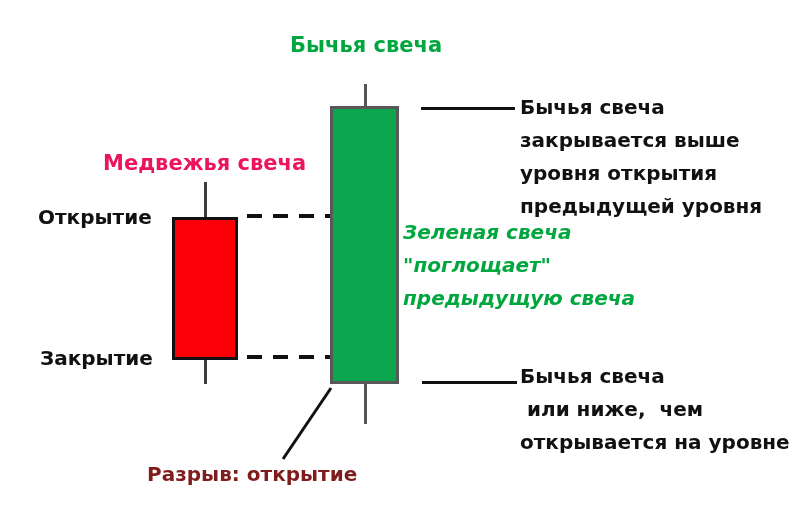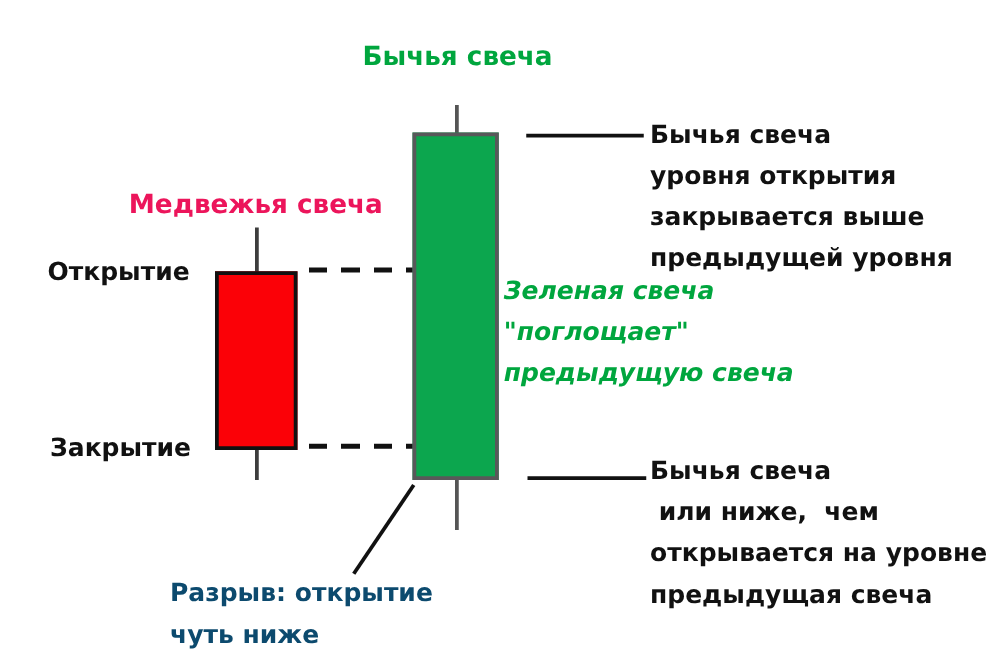--- a/index.html
+++ b/index.html
@@ -67,30 +67,28 @@
   </svg>
 
   <div class="abs ann" style="left:403px; top:216px; color:#00A63E;font-style:italic;">
     <div>Зеленая свеча</div>
     <div>"поглощает"</div>
     <div>предыдущую свеча</div>
   </div>
 
   <div class="abs ann" style="left:520px; top:91px; color:#111111;">
     <div>Бычья свеча</div>
+    <div>закрывается выше</div>
     <div>уровня открытия</div>
-    <div>закрывается выше</div>
     <div>предыдущей уровня</div>
   </div>
 
   <div class="abs ann" style="left:520px; top:360px; color:#111111;">
     <div>Бычья свеча</div>
     <div> или ниже,  чем</div>
     <div>открывается на уровне</div>
-    <div>предыдущая свеча</div>
   </div>
 
-  <div class="abs ann" style="left:136px; top:458px; color:#0c4a6e;">
+  <div class="abs ann" style="left:147px; top:458px; color:#7f1d1d;">
     <div>Разрыв: открытие</div>
-    <div>чуть ниже</div>
   </div>
 
 </div>
 
 </body></html>

